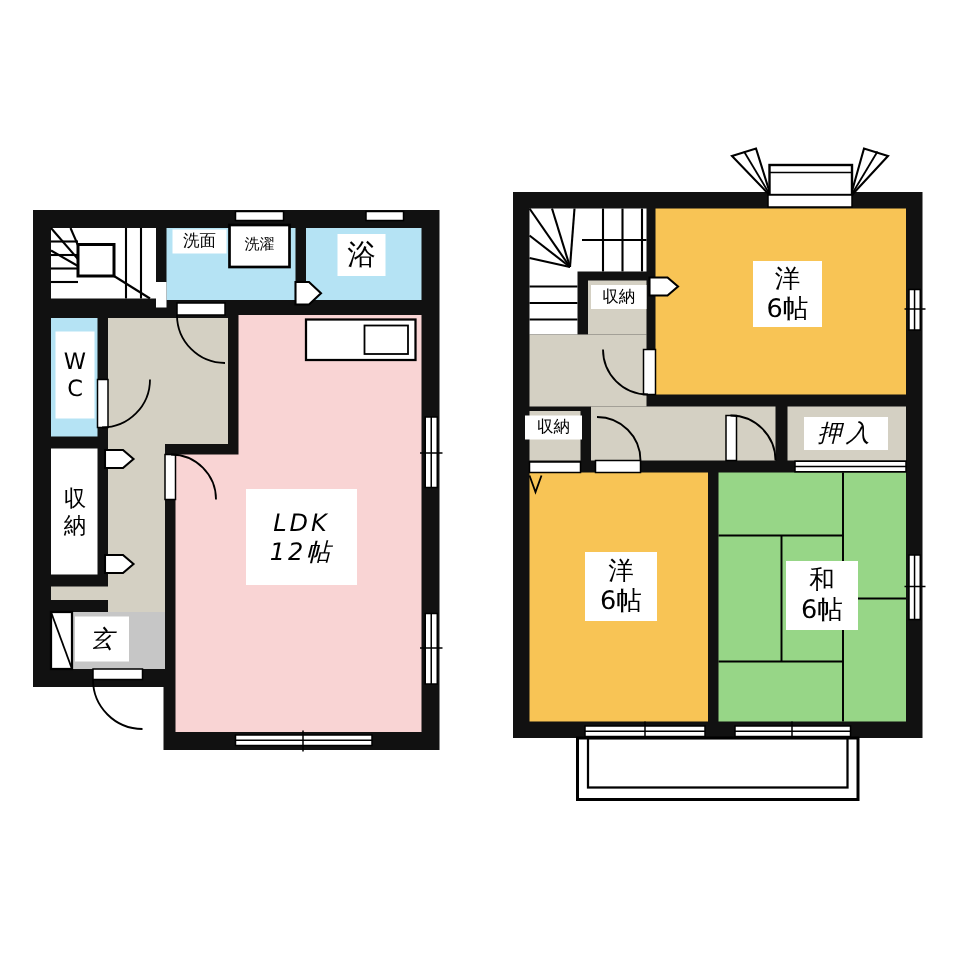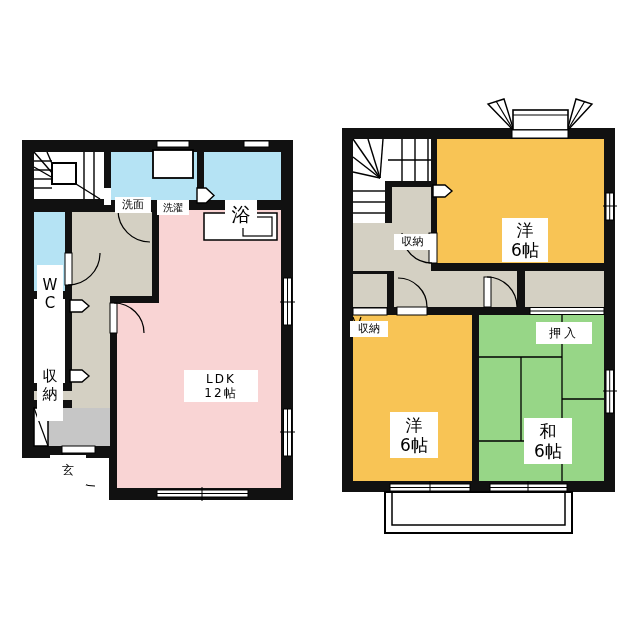--- a/index.html
+++ b/index.html
@@ -7,26 +7,25 @@
     position:relative; width:640px; height:640px; background:#ffffff;
     font-family:"DejaVu Sans","Liberation Sans",sans-serif;
     overflow:hidden;
   }
   #plan-svg { position:absolute; left:0; top:0; }
   .rlabel {
     position:absolute; background:#ffffff; color:#000;
     display:flex; align-items:center; justify-content:center;
     text-align:center; white-space:pre-line; line-height:1.2;
     font-family:"DejaVu Sans","Liberation Sans",sans-serif;
-    margin-top:44px;
   }
   .fs10 { font-size:10px; }
   .fs11 { font-size:11px; }
   .fs15 { font-size:15px; }
-  .fs16 { font-size:12px; }
+  .fs16 { font-size:16px;font-style:italic; }
   .fs17 { font-size:17px; }
   .fs19 { font-size:19px; }
   .ls2 { letter-spacing:2px; }
   .ls3 { letter-spacing:3px; }
 </style>
 </head>
 <body>
 
 <div id="canvas">
 
@@ -190,21 +189,21 @@
 </svg>
 
 <div class="rlabel fs11" style="left:115px; top:153px; width:36px; height:16px;">洗面</div>
 <div class="rlabel fs10" style="left:157px; top:156px; width:32px; height:15px;text-align:center;">洗濯</div>
 <div class="rlabel fs19" style="left:225px; top:156px; width:32px; height:28px;">浴</div>
 <div class="rlabel fs15" style="left:37px; top:221px; width:26px; height:58px;">W
 C</div>
 <div class="rlabel fs15" style="left:37px; top:305px; width:26px; height:72px;">収
 納</div>
 <div class="rlabel fs16" style="left:50px; top:411px; width:36px; height:30px;">玄</div>
-<div class="rlabel fs16 ls2" style="left:184px; top:326px; width:74px; height:32px;">LDK
+<div class="rlabel fs16 ls2" style="left:164px; top:326px; width:74px; height:64px;">LDK
 12帖</div>
 
 <div class="rlabel fs11" style="left:394px; top:190px; width:37px; height:16px;">収納</div>
 <div class="rlabel fs17" style="left:502px; top:174px; width:46px; height:44px;">洋
 6帖</div>
 <div class="rlabel fs16 ls3" style="left:536px; top:278px; width:56px; height:22px;">押入</div>
 <div class="rlabel fs11" style="left:350px; top:277px; width:38px; height:16px;">収納</div>
 <div class="rlabel fs17" style="left:390px; top:368px; width:48px; height:46px;">洋
 6帖</div>
 <div class="rlabel fs17" style="left:524px; top:374px; width:48px; height:46px;">和

